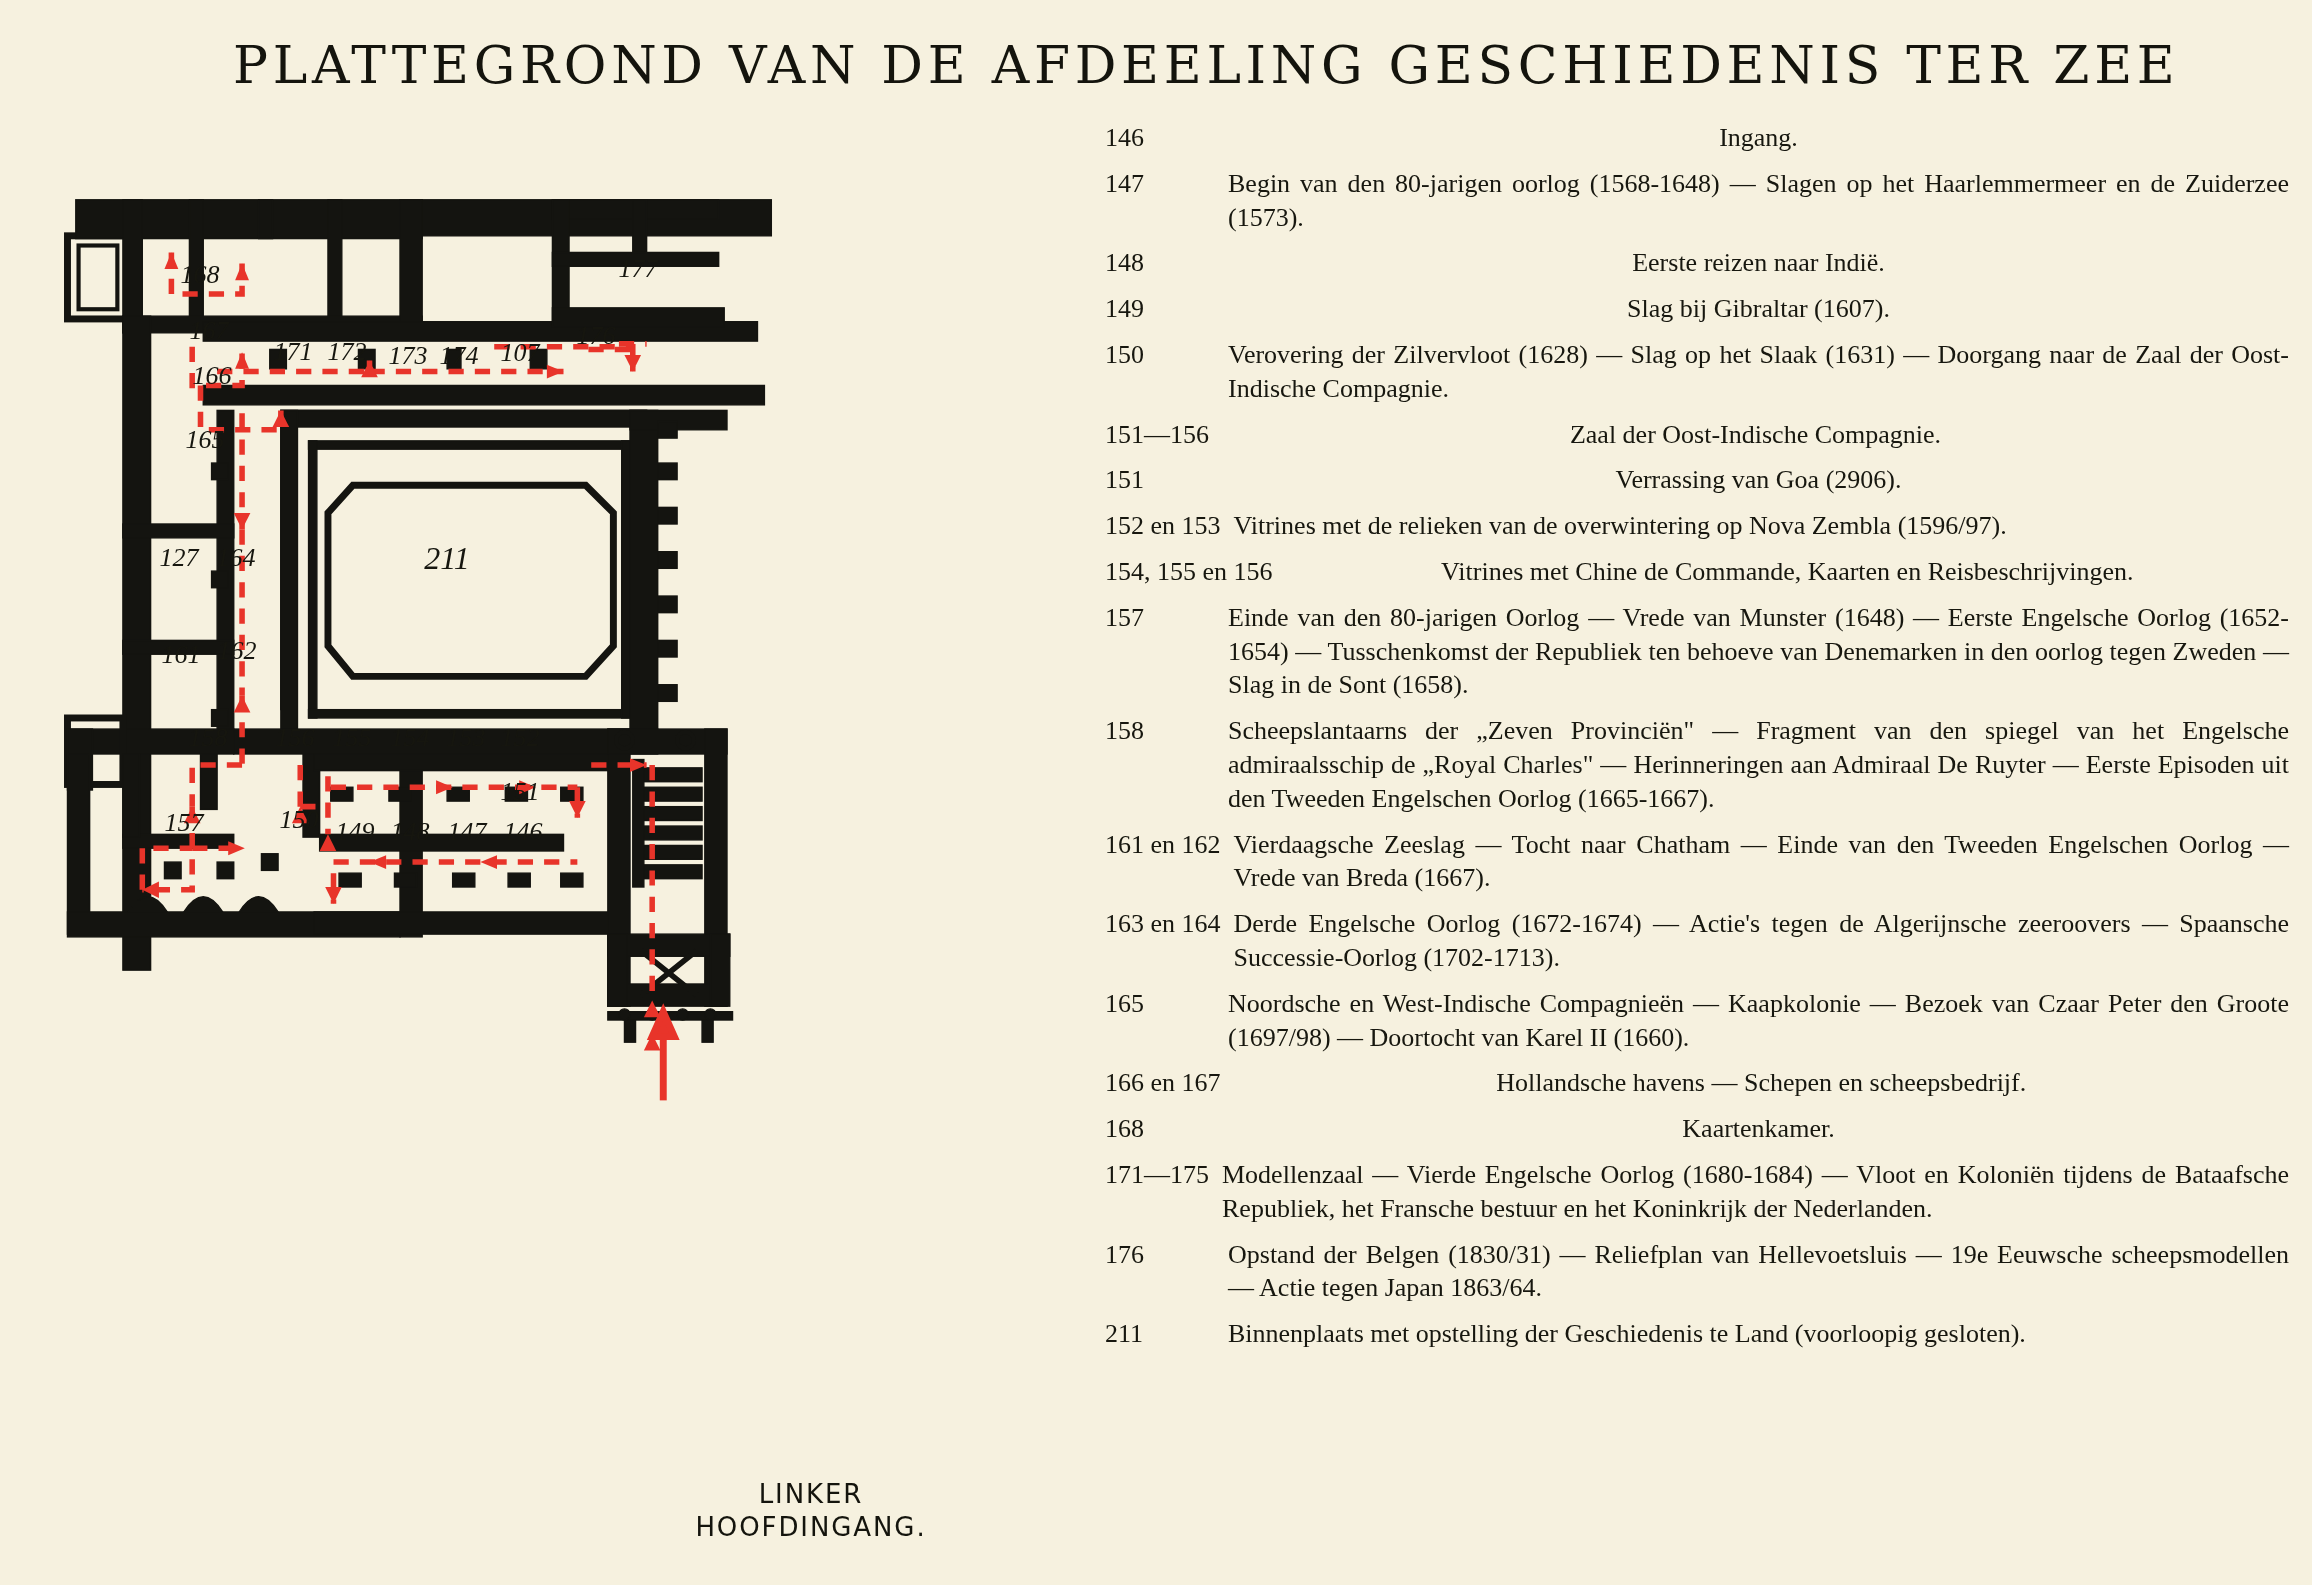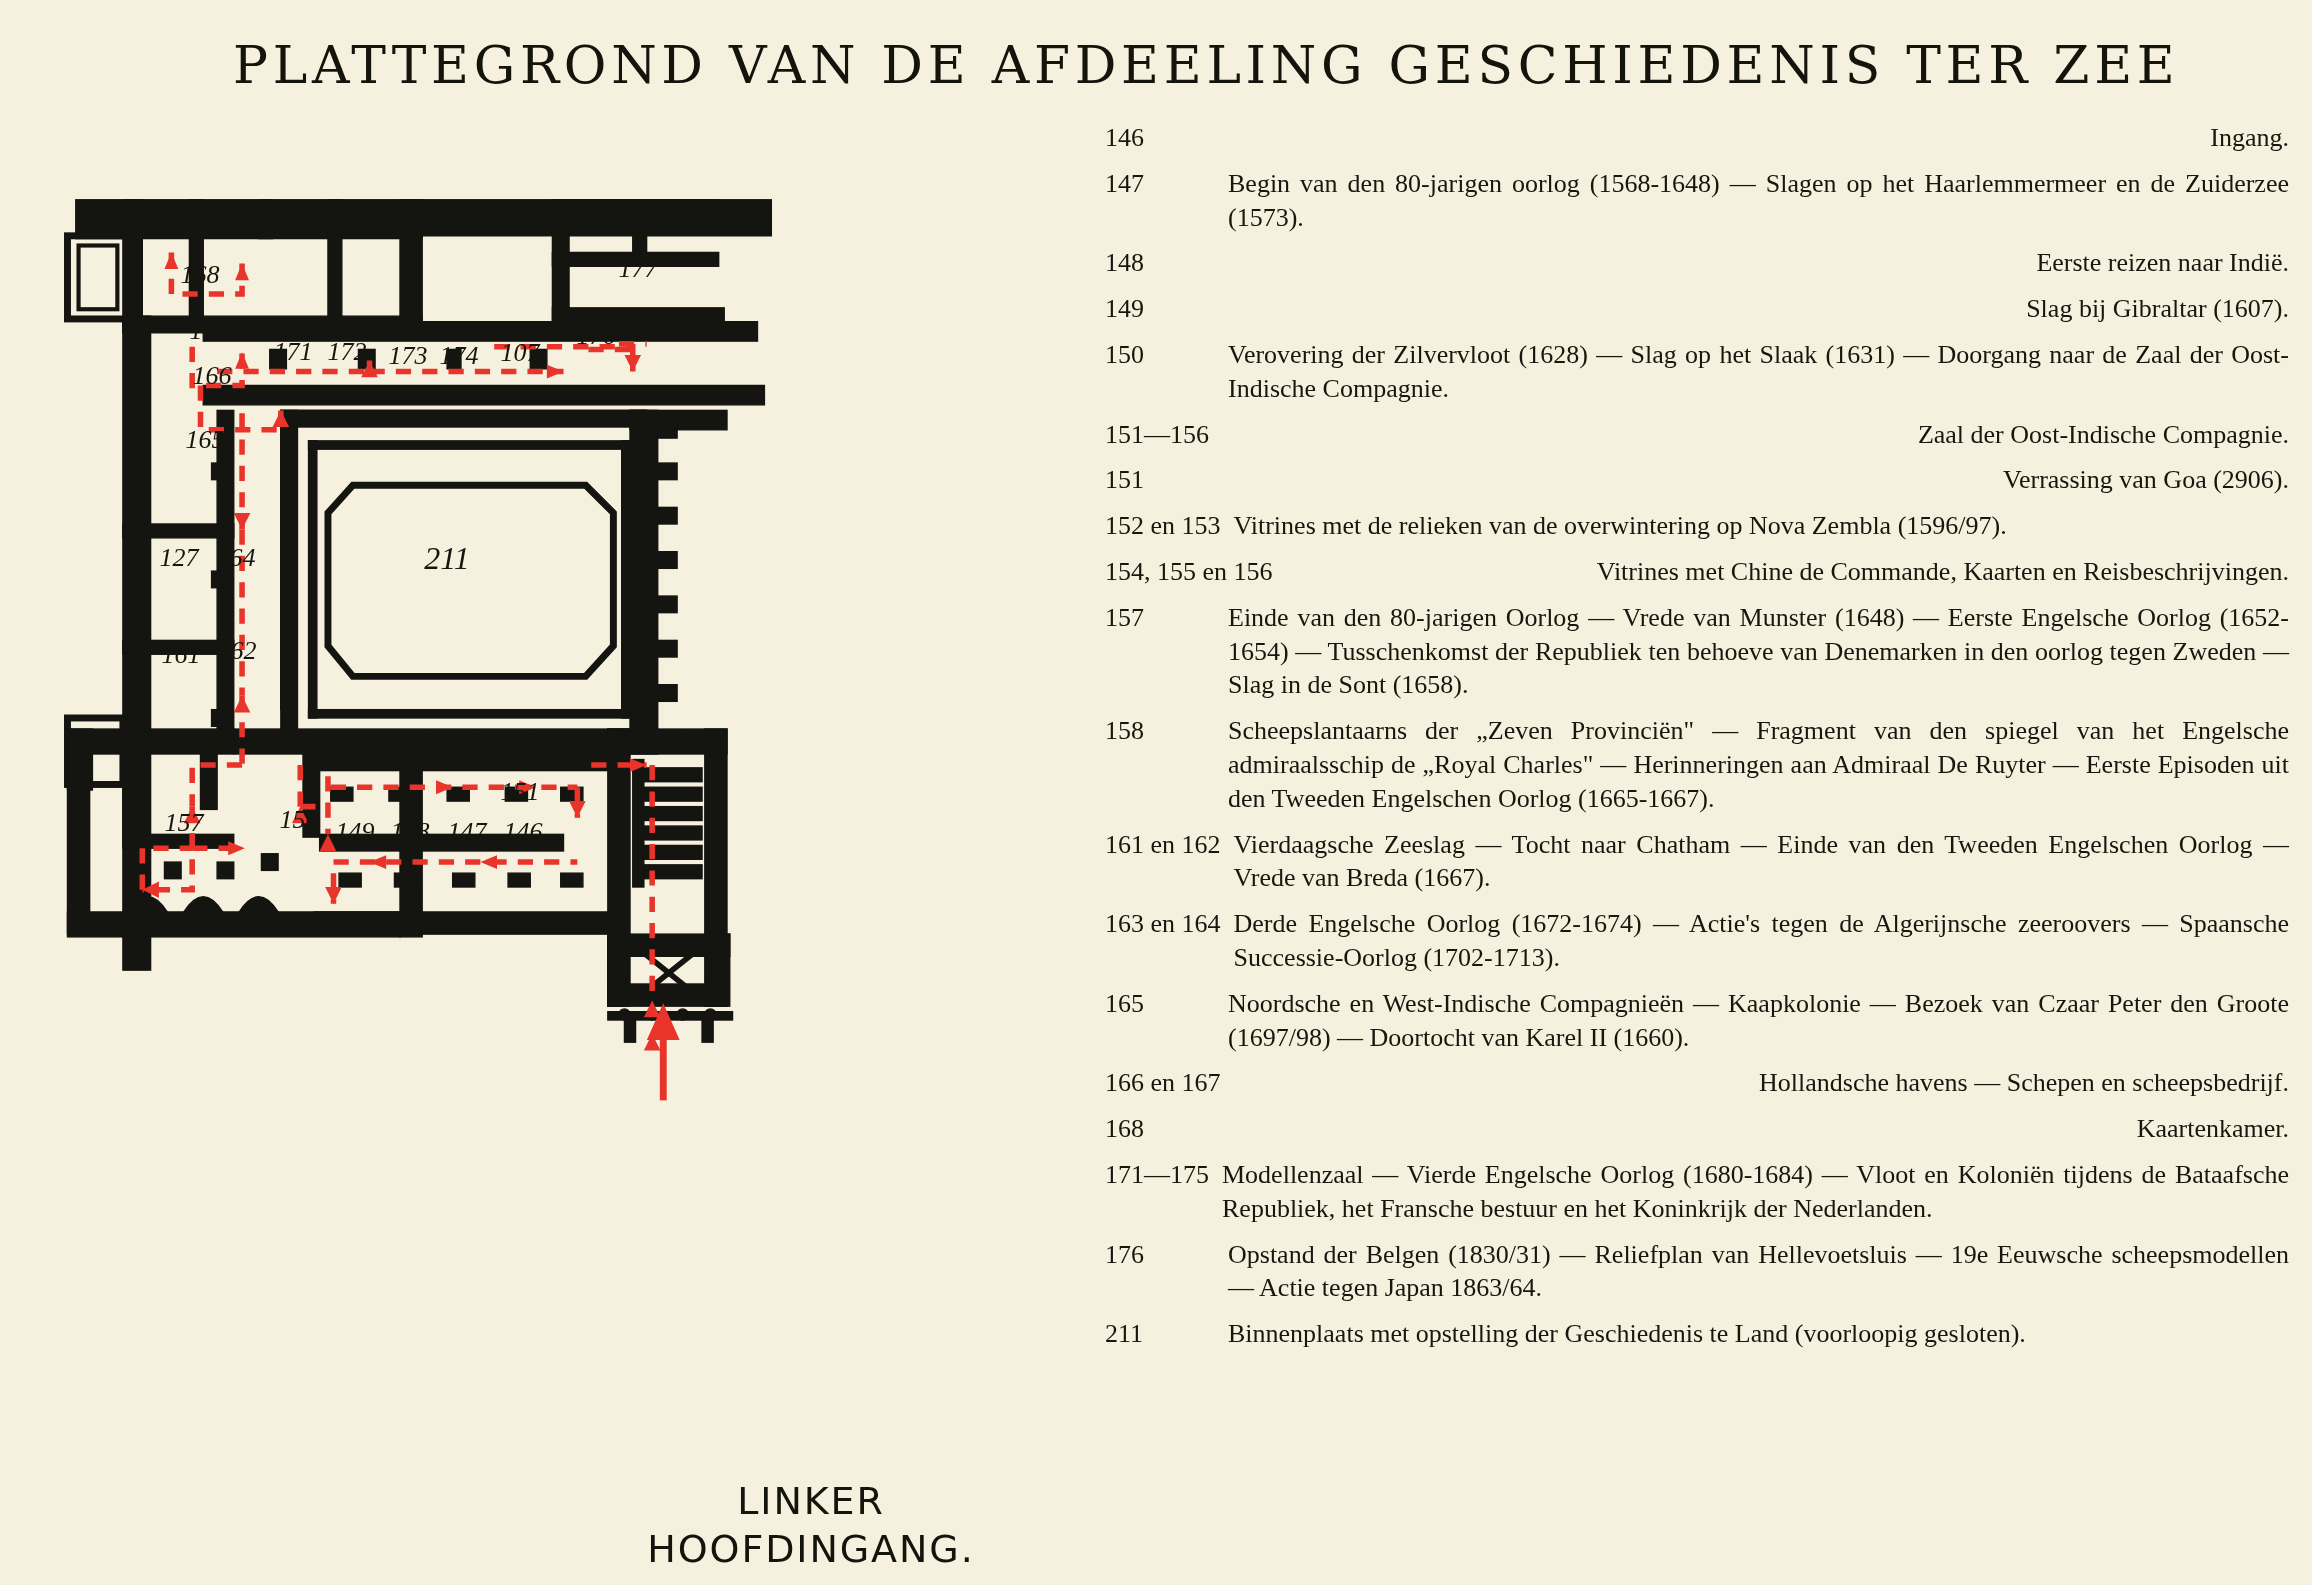--- a/index.html
+++ b/index.html
@@ -44,21 +44,21 @@
     width: 1053px;
     height: 1417px;
   }
   #plan svg { display: block; }
 
   .plan-caption {
     position: absolute;
     left: 774px;
     top: 1366px;
     font-family: "DejaVu Sans", sans-serif;
-    font-size: 38px;
+    font-size: 26px;
     letter-spacing: 1.9px;
     line-height: 1.25;
     color: #14140d;
     text-align: center;
     transform: translateX(-50%);
   }
 
   
   #legend {
     position: absolute;
@@ -79,21 +79,21 @@
     flex: 0 0 auto;
     white-space: nowrap;
     padding-right: 13px;
   }
   .entry.fixed .num { width: 110px; }
   .entry .txt {
     flex: 1 1 auto;
     text-align: justify;
     text-justify: inter-word;
   }
-  .entry .txt.nojust { text-align: right; }
+  .entry .txt.nojust { text-align: center; }
 </style>
 </head>
 <body>
 
 <div id="page">
 
   <div class="title">PLATTEGROND VAN DE AFDEELING GESCHIEDENIS TER ZEE</div>
 
   <div id="plan">
     <svg width="1053" height="1417" viewBox="0 0 760 1020" xmlns="http://www.w3.org/2000/svg">

